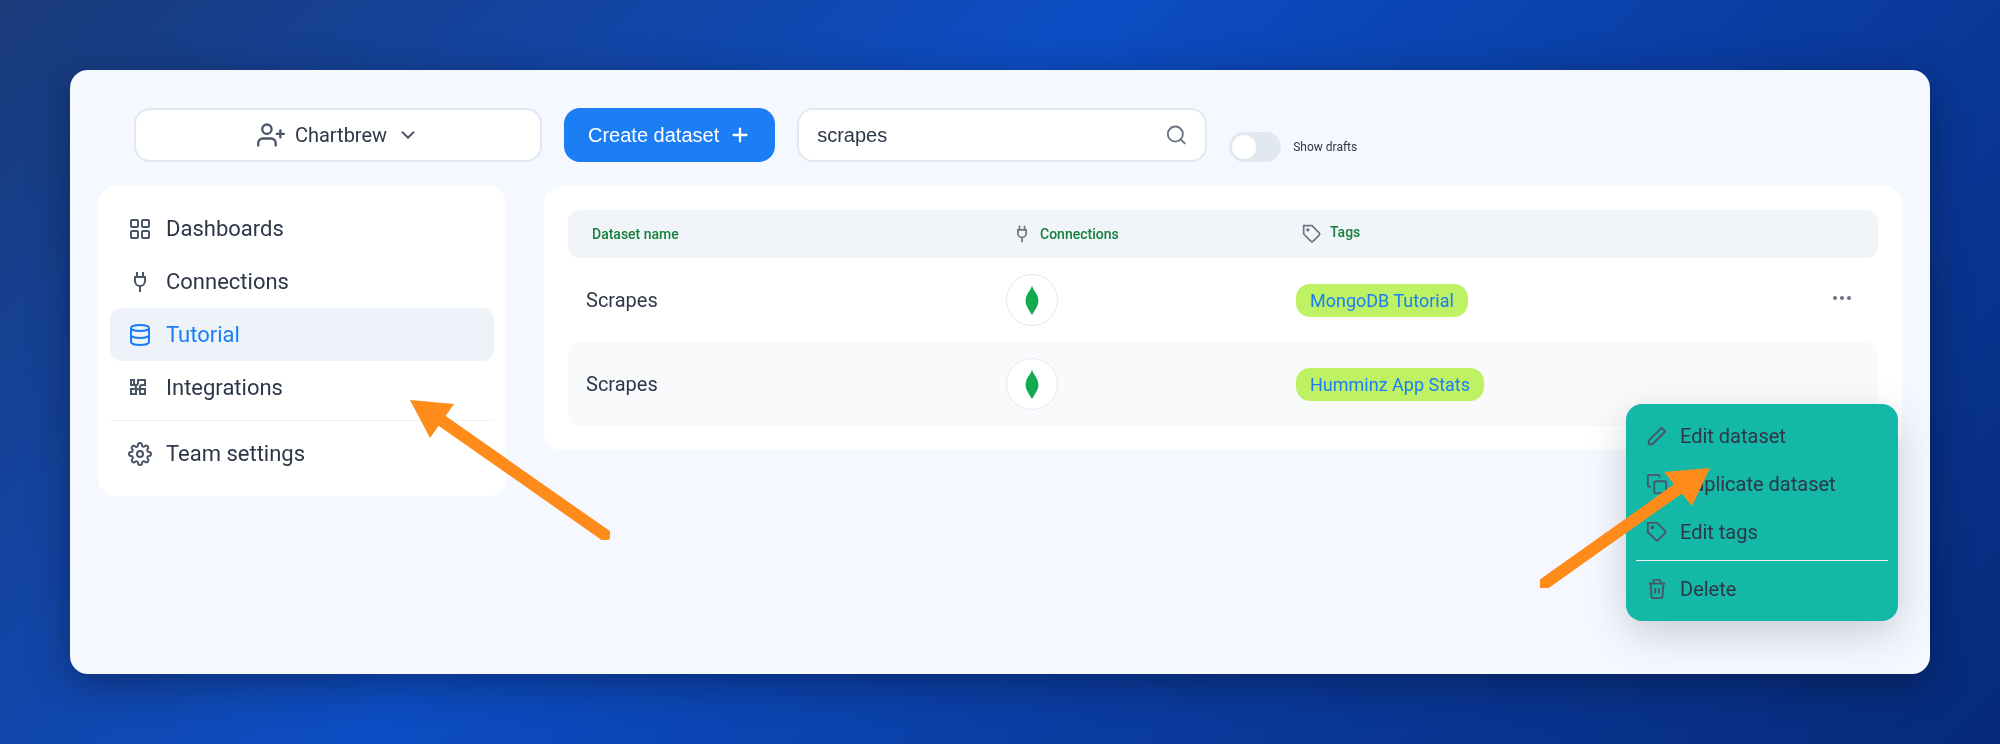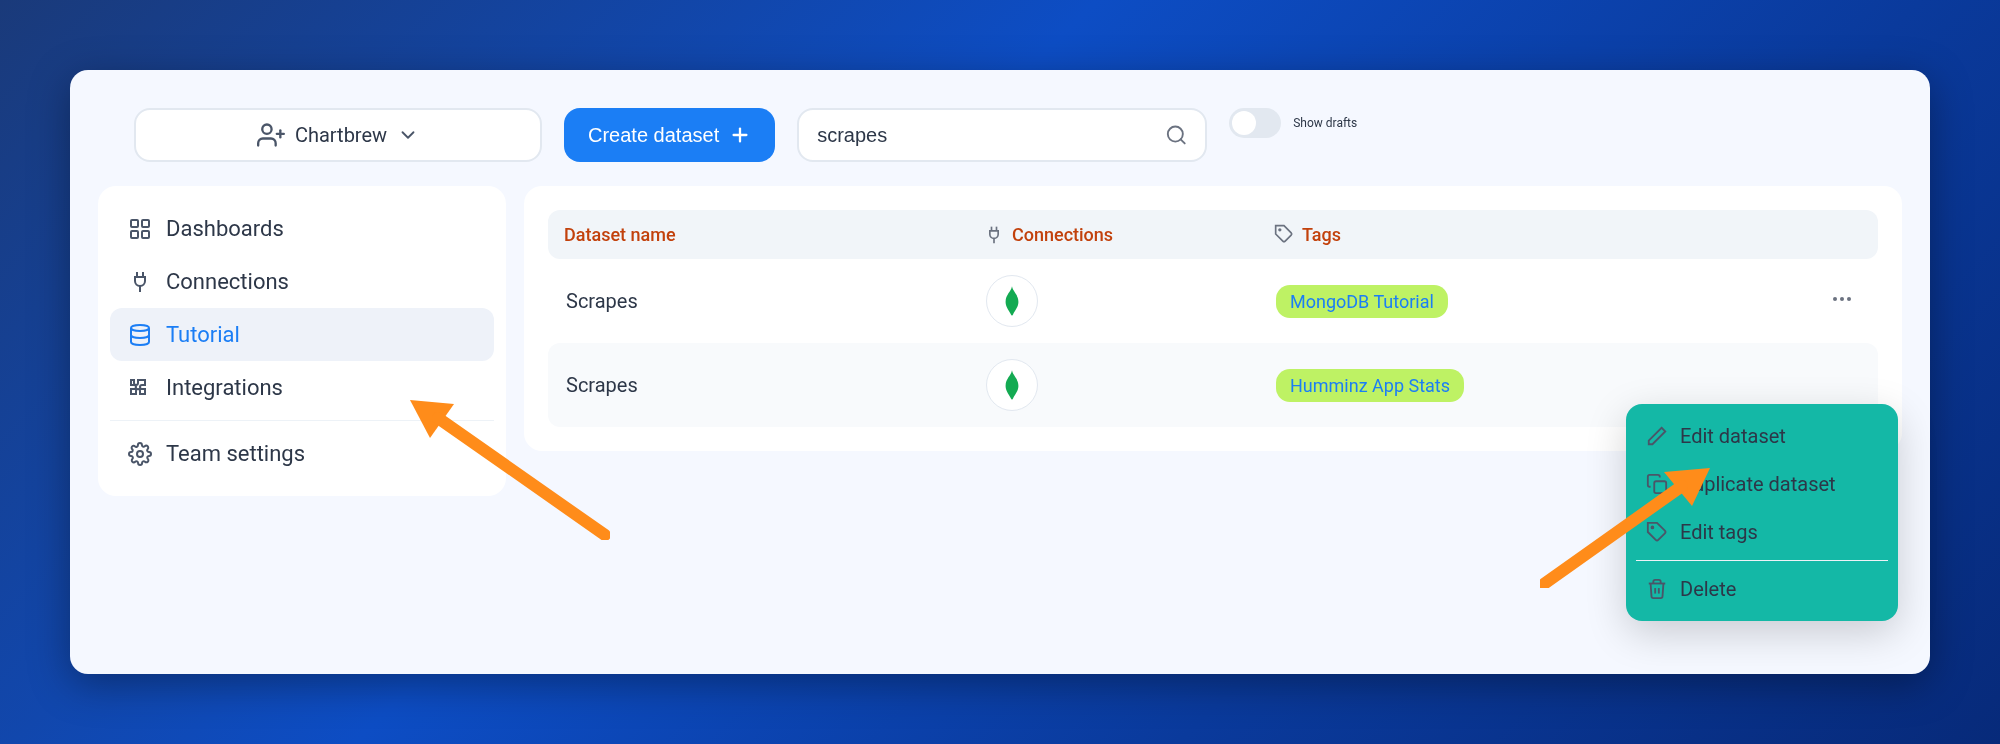--- a/index.html
+++ b/index.html
@@ -18,21 +18,21 @@
     width: 100%;
     height: 100%;
     padding: 38px 28px 28px 28px;
     box-shadow: 0 10px 40px rgba(0,0,0,0.35);
     position: relative;
   }
 
   
   .top-bar {
     display: flex;
-    align-items: flex-start;
+    align-items: flex-end;
     gap: 22px;
     margin-bottom: 24px;
     padding-left: 36px;
   }
   .team-dropdown {
     display: flex;
     align-items: center;
     gap: 10px;
     background: #fff;
     border: 2px solid #e2e8f0;
@@ -103,21 +103,21 @@
     left: 3px;
     width: 24px;
     height: 24px;
     background: #fff;
     border-radius: 50%;
   }
 
   
   .body {
     display: flex;
-    gap: 18px;
+    gap: 38px;
   }
   .sidebar {
     width: 408px;
     background: #fff;
     border-radius: 18px;
     padding: 16px 12px;
     height: fit-content;
   }
   .sidebar-item {
     display: flex;
@@ -146,23 +146,23 @@
     background: #fff;
     border-radius: 18px;
     padding: 24px;
     height: fit-content;
   }
   .table-header {
     display: flex;
     align-items: center;
     background: #f1f5f9;
     border-radius: 12px;
-    padding: 14px 16px;
-    color: #c2410c;
-    font-size: 18px;
+    padding: 14px 24px;
+    color: #15803d;
+    font-size: 14px;
     font-weight: 500;
     gap: 40px;
   }
   .col-name { width: 380px; }
   .col-conn { width: 250px; display: flex; align-items: center; gap: 8px; }
   .col-tags { flex: 1; display: flex; align-items: flex-start; gap: 8px; }
   .table-row {
     display: flex;
     align-items: center;
     padding: 16px 18px;

